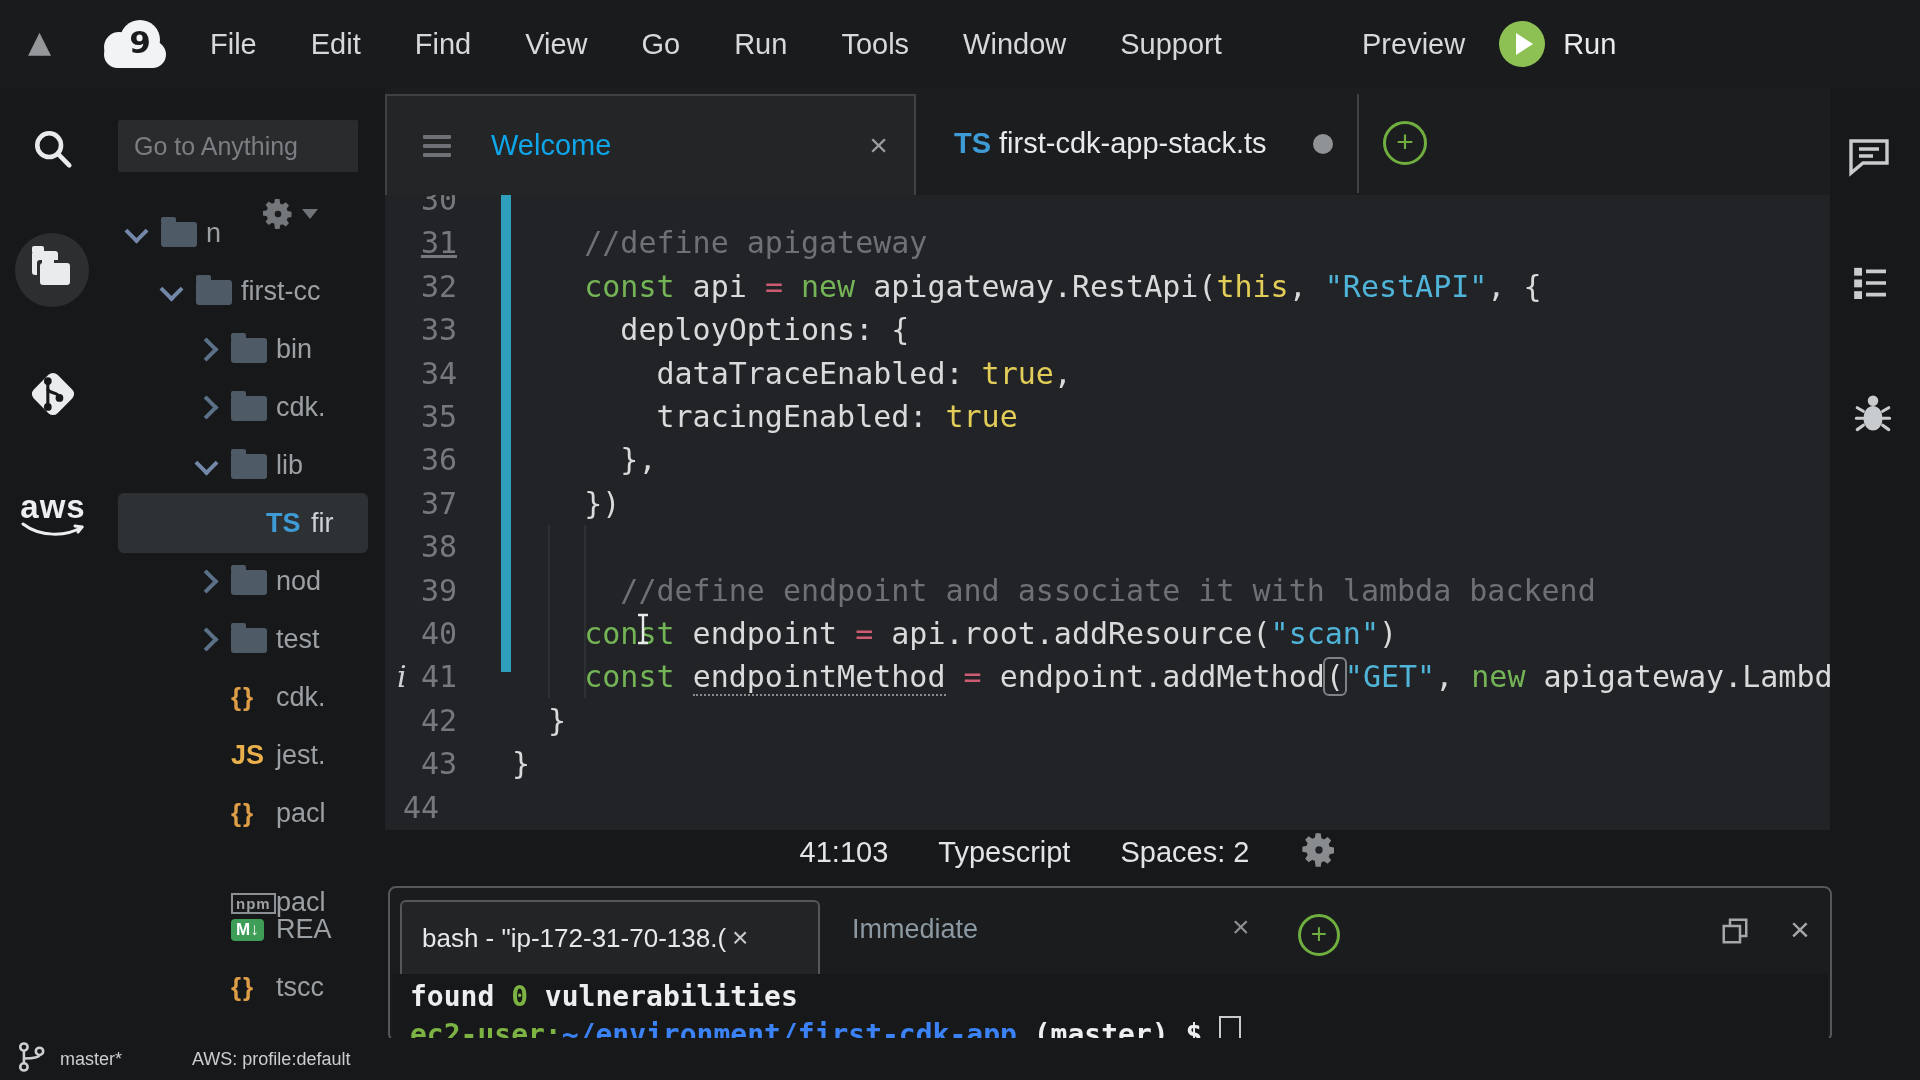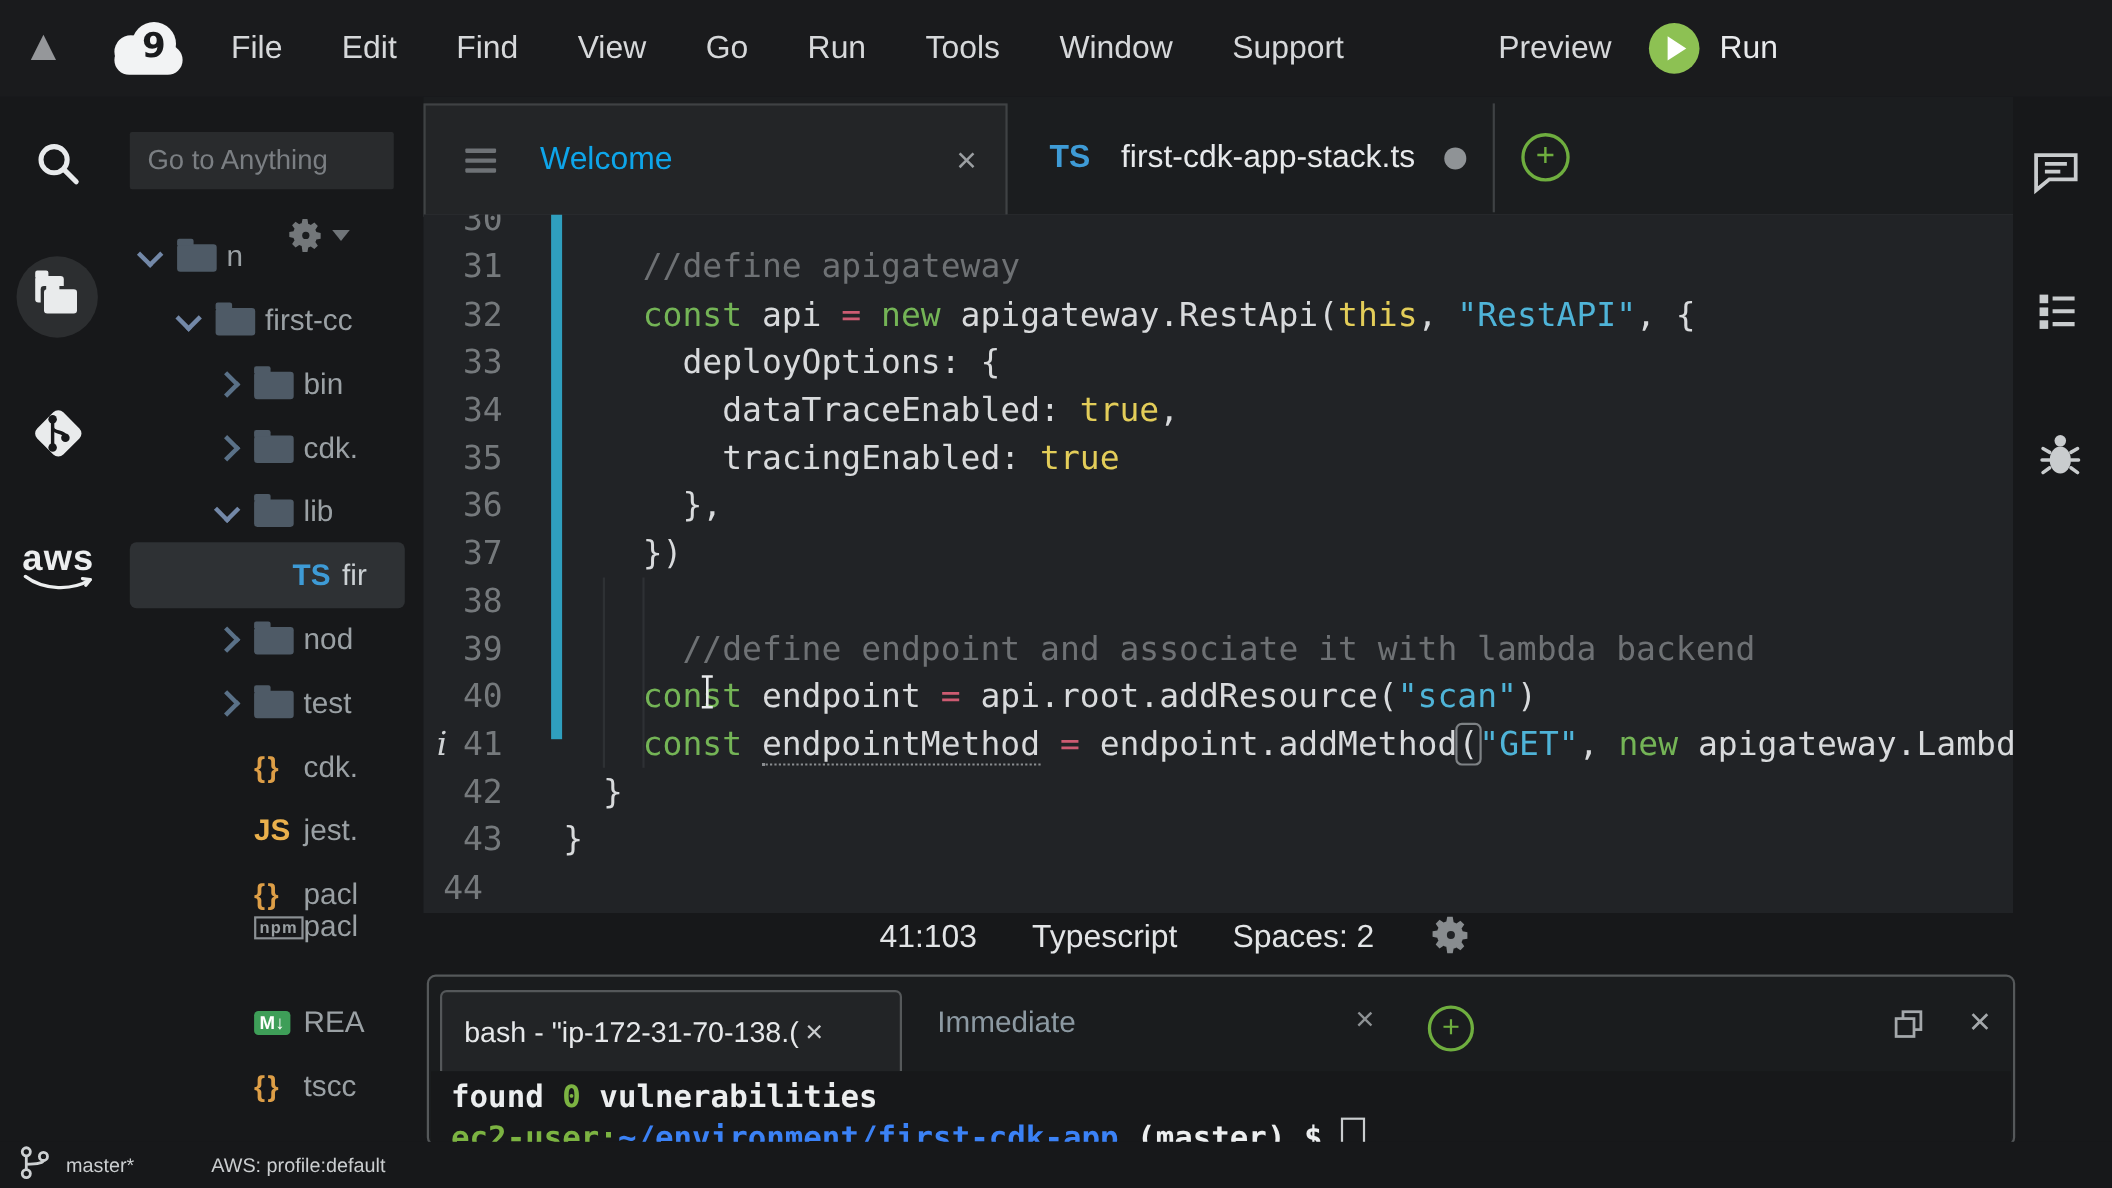--- a/index.html
+++ b/index.html
@@ -61,21 +61,21 @@
   
   .tabbar{left:385px;top:88px;width:1445px;height:107px;background:#1b1d1f;border-bottom:2px solid #3f4244;}
   .welcome-box{left:0;top:6px;width:527px;height:99px;background:#232527;border:2px solid #3f4244;
                display:flex;align-items:center;}
   .hamburger{margin-left:36px;width:28px;}
   .hamburger div{height:4px;background:#6e7276;margin:5px 0;border-radius:1px;}
   .tab-label{font-size:29px;color:#0ea5e9;margin-left:40px;}
   .tab-close{margin-left:auto;margin-right:26px;font-size:32px;color:#9b9fa2;}
   .ts-tab{left:529px;top:6px;width:443px;height:99px;display:flex;align-items:center;border-right:2px solid #3f4244;}
   .ts-tab .ts{font-weight:bold;font-size:29px;color:#3e9bd6;margin-left:40px;}
-  .ts-tab .name{font-size:29px;color:#e7e9eb;margin-left:28px;}
+  .ts-tab .name{font-size:29px;color:#e7e9eb;margin-left:8px;}
   .ts-tab .dot{width:20px;height:20px;border-radius:50%;background:#8f9396;margin-left:auto;margin-right:24px;}
   .plus-circle{left:998px;top:33px;width:38px;height:38px;border:3px solid #6fae3f;border-radius:50%;
                color:#6fae3f;font-size:30px;line-height:36px;text-align:center;}
 
   
   .code-area{left:385px;top:195px;width:1445px;height:635px;background:#212326;overflow:hidden;
              font-family:"DejaVu Sans Mono",monospace;font-size:30px;line-height:43px;}
   .gutter-num{position:absolute;left:0;width:72px;text-align:right;color:#75797c;}
   .gutter-info{position:absolute;left:12px;font-family:"DejaVu Serif",serif;font-style:italic;color:#cfd2d4;}
   .teal-bar{left:116px;top:0;width:10px;height:477px;background:#2f9fbe;}
@@ -247,21 +247,21 @@
         <span class="tlabel" style="left: 176px;">cdk.</span>
       </div>
       <div class="tree-row" style="top: 637px;">
         <span class="ic-js" style="left: 131px;">JS</span>
         <span class="tlabel" style="left: 176px;">jest.</span>
       </div>
       <div class="tree-row" style="top: 695px;">
         <span class="ic-json" style="left: 131px;">{}</span>
         <span class="tlabel" style="left: 176px;">pacl</span>
       </div>
-      <div class="tree-row" style="top: 724px; text-align: center;">
+      <div class="tree-row" style="top: 784px; text-align: center;">
         <span class="ic-npm" style="left: 131px;">npm</span>
         <span class="tlabel" style="left: 176px;">pacl</span>
       </div>
       <div class="tree-row" style="top: 811px;">
         <span class="ic-md" style="left: 131px;">M↓</span>
         <span class="tlabel" style="left: 176px;">REA</span>
       </div>
       <div class="tree-row" style="top: 869px;">
         <span class="ic-json" style="left: 131px;">{}</span>
         <span class="tlabel" style="left: 176px;">tscc</span>
@@ -289,21 +289,21 @@
     <div class="abs plus-circle">+</div>
   </div>
 
   <div class="abs code-area">
     <div class="abs teal-bar"></div>
     <div class="guide" style="left:163px;top:330px;height:173px;"></div>
     <div class="guide" style="left:199px;top:330px;height:173px;"></div>
     <div id="code-lines">
         <div class="gutter-num" style="top: -17px;">30</div>
         <div class="code-line" style="top: -17px;"></div>
-        <div class="gutter-num" style="top: 26.4px;">31</div>
+        <div class="gutter-num" style="top: 26.4px; text-decoration: underline;">31</div>
         <div class="code-line" style="top: 26.4px;"><span class="tk-cm">    //define apigateway</span></div>
         <div class="gutter-num" style="top: 69.8px;">32</div>
         <div class="code-line" style="top: 69.8px;"><span class="tk-pl">    </span><span class="tk-kw">const</span><span class="tk-pl"> api </span><span class="tk-op">=</span><span class="tk-pl"> </span><span class="tk-kw">new</span><span class="tk-pl"> apigateway.RestApi(</span><span class="tk-yl">this</span><span class="tk-pl">, </span><span class="tk-str">"RestAPI"</span><span class="tk-pl">, {</span></div>
         <div class="gutter-num" style="top: 113.2px;">33</div>
         <div class="code-line" style="top: 113.2px;"><span class="tk-pl">      deployOptions: {</span></div>
         <div class="gutter-num" style="top: 156.6px;">34</div>
         <div class="code-line" style="top: 156.6px;"><span class="tk-pl">        dataTraceEnabled: </span><span class="tk-yl">true</span><span class="tk-pl">,</span></div>
         <div class="gutter-num" style="top: 200px;">35</div>
         <div class="code-line" style="top: 200px;"><span class="tk-pl">        tracingEnabled: </span><span class="tk-yl">true</span></div>
         <div class="gutter-num" style="top: 243.4px;">36</div>

